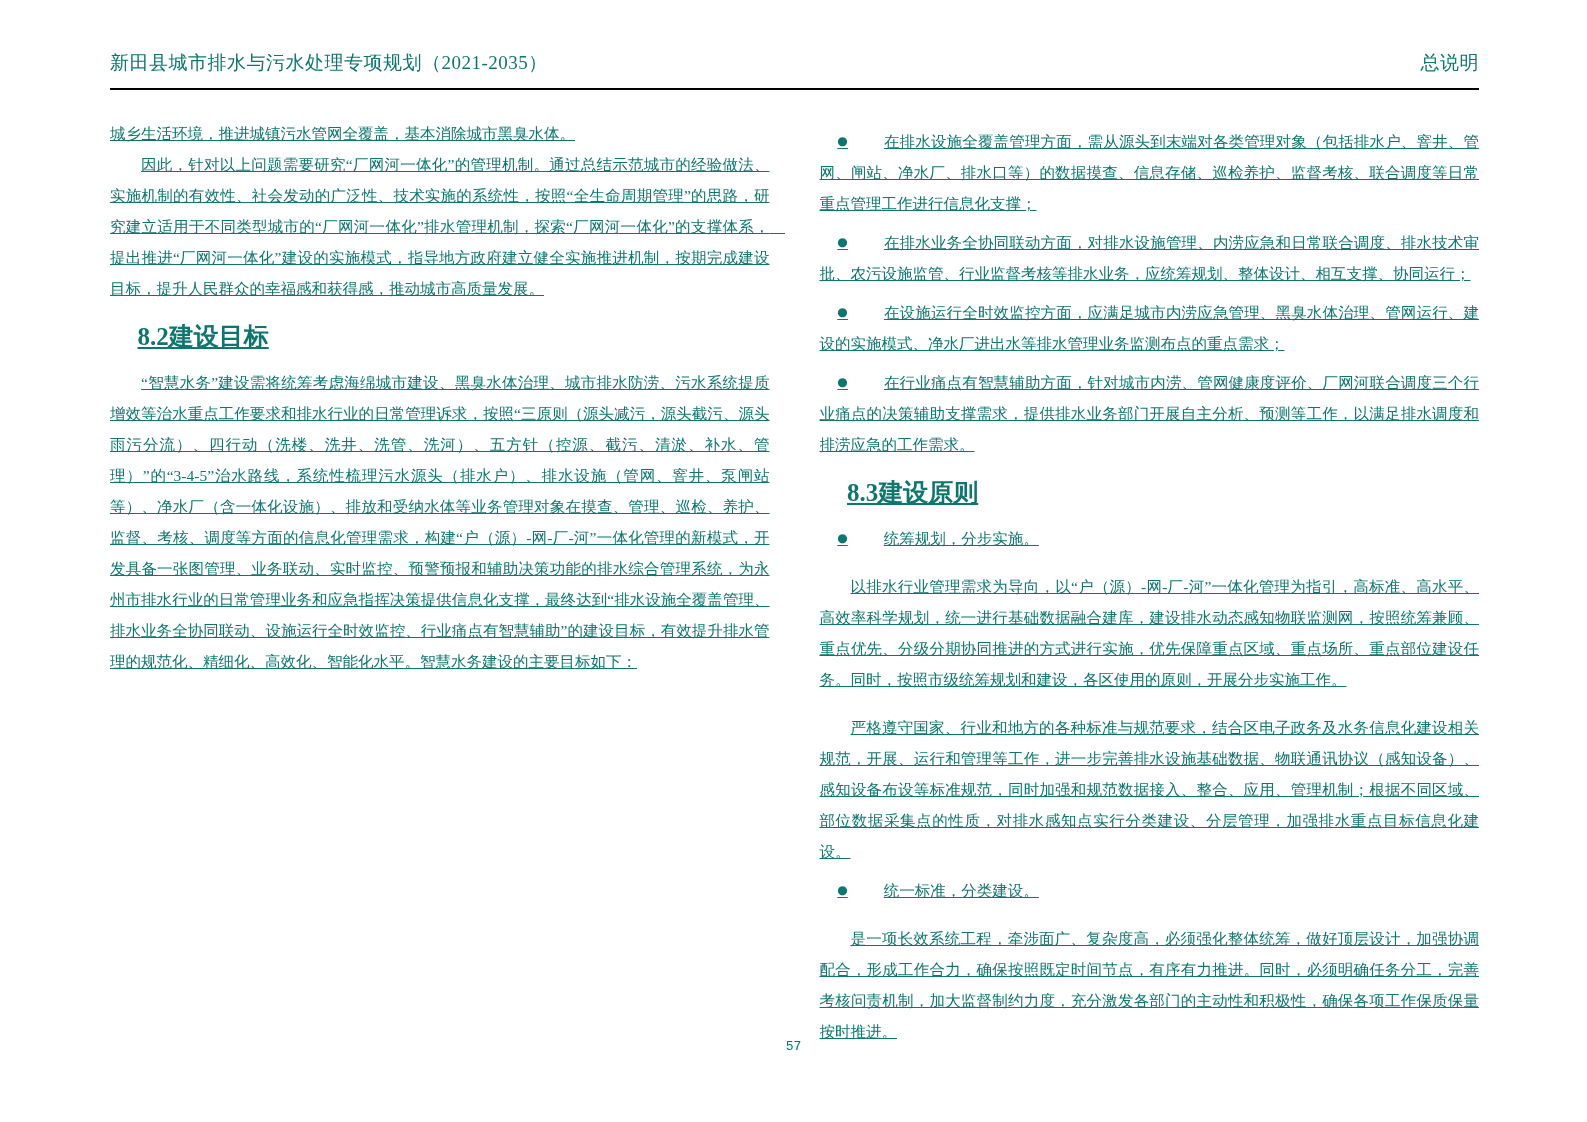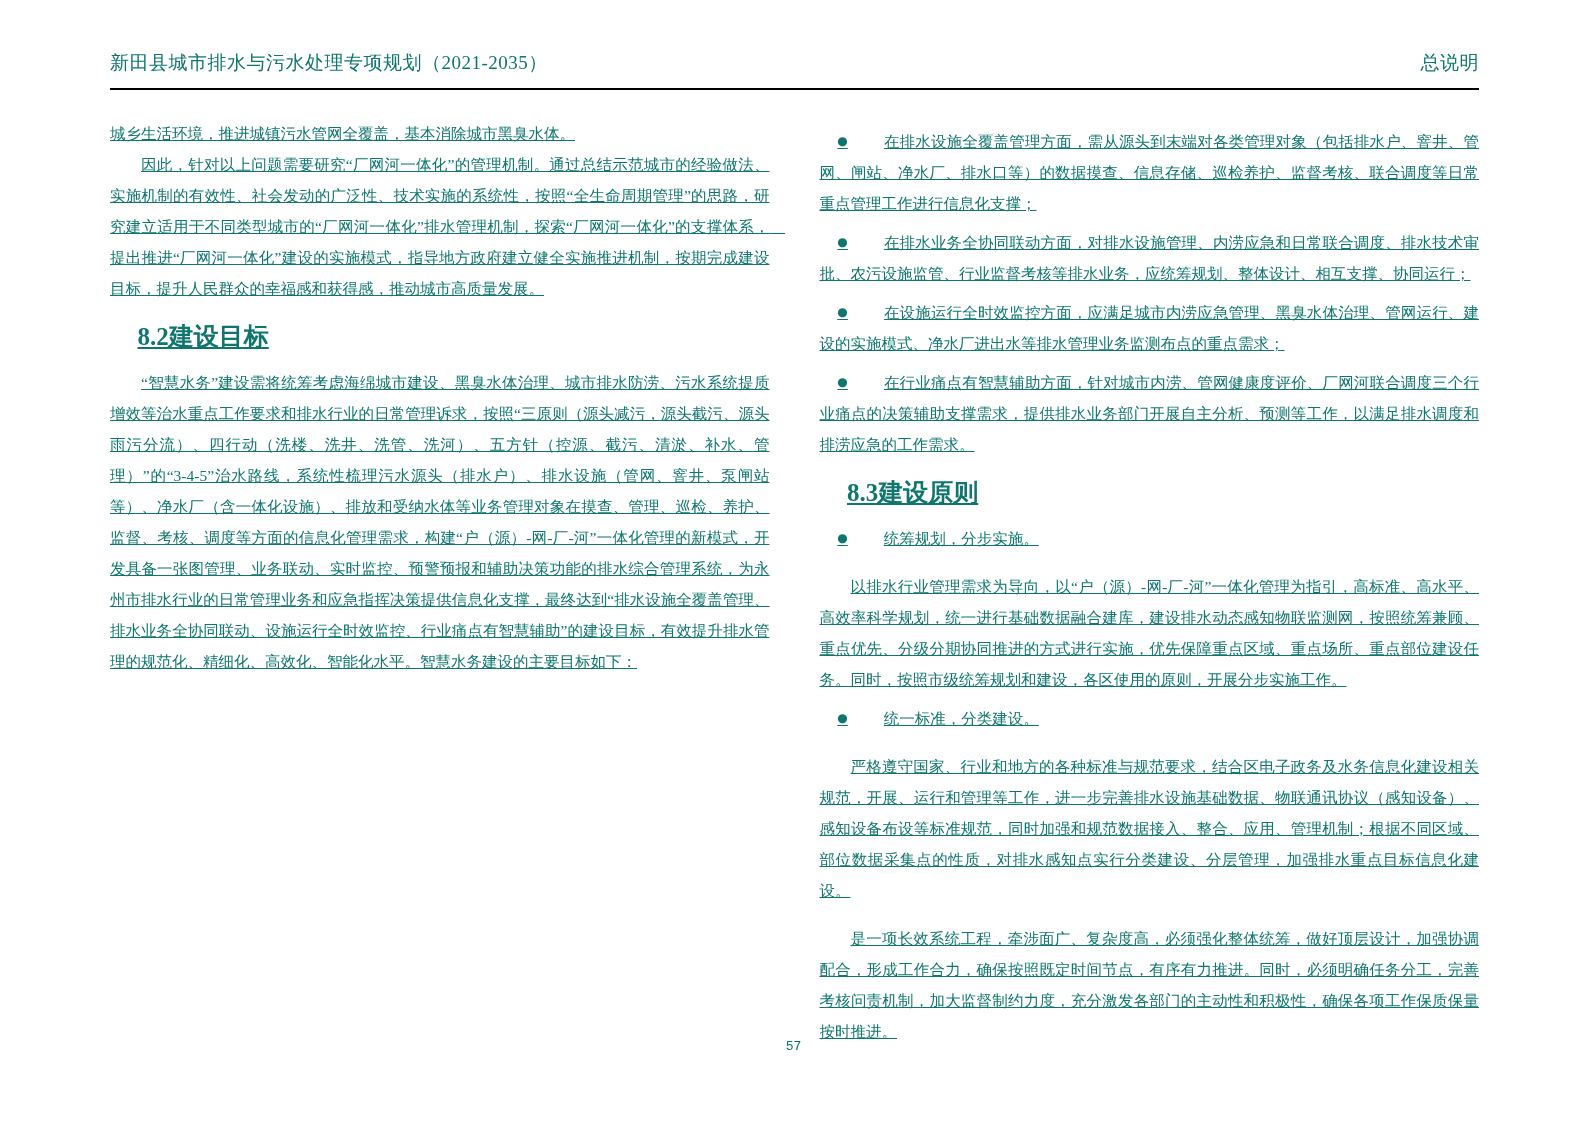--- a/index.html
+++ b/index.html
@@ -103,22 +103,22 @@
 
       <p class="para bullet-para"><span class="bullet-glyph">●</span><span>在设施运行全时效监控方面，应满足城市内涝应急管理、黑臭水体治理、管网运行、建设的实施模式、净水厂进出水等排水管理业务监测布点的重点需求；</span></p>
 
       <p class="para bullet-para"><span class="bullet-glyph">●</span><span>在行业痛点有智慧辅助方面，针对城市内涝、管网健康度评价、厂网河联合调度三个行业痛点的决策辅助支撑需求，提供排水业务部门开展自主分析、预测等工作，以满足排水调度和排涝应急的工作需求。</span></p>
 
       <h2 class="section-heading">8.3建设原则</h2>
 
       <p class="para bullet-para"><span class="bullet-glyph">●</span><span>统筹规划，分步实施。</span></p>
       <p class="para principle-text">以排水行业管理需求为导向，以“户（源）-网-厂-河”一体化管理为指引，高标准、高水平、高效率科学规划，统一进行基础数据融合建库，建设排水动态感知物联监测网，按照统筹兼顾、重点优先、分级分期协同推进的方式进行实施，优先保障重点区域、重点场所、重点部位建设任务。同时，按照市级统筹规划和建设，各区使用的原则，开展分步实施工作。</p>
 
+      <p class="para principle-text">严格遵守国家、行业和地方的各种标准与规范要求，结合区电子政务及水务信息化建设相关规范，开展、运行和管理等工作，进一步完善排水设施基础数据、物联通讯协议（感知设备）、感知设备布设等标准规范，同时加强和规范数据接入、整合、应用、管理机制；根据不同区域、部位数据采集点的性质，对排水感知点实行分类建设、分层管理，加强排水重点目标信息化建设。</p>
       <p class="para bullet-para"><span class="bullet-glyph">●</span><span>统一标准，分类建设。</span></p>
-      <p class="para principle-text">严格遵守国家、行业和地方的各种标准与规范要求，结合区电子政务及水务信息化建设相关规范，开展、运行和管理等工作，进一步完善排水设施基础数据、物联通讯协议（感知设备）、感知设备布设等标准规范，同时加强和规范数据接入、整合、应用、管理机制；根据不同区域、部位数据采集点的性质，对排水感知点实行分类建设、分层管理，加强排水重点目标信息化建设。</p>
 
       <p class="para principle-text">是一项长效系统工程，牵涉面广、复杂度高，必须强化整体统筹，做好顶层设计，加强协调配合，形成工作合力，确保按照既定时间节点，有序有力推进。同时，必须明确任务分工，完善考核问责机制，加大监督制约力度，充分激发各部门的主动性和积极性，确保各项工作保质保量按时推进。</p>
 
     </section>
 
   </main>
 
   <footer class="page-footer">
     <span class="page-number">57</span>
   </footer>

